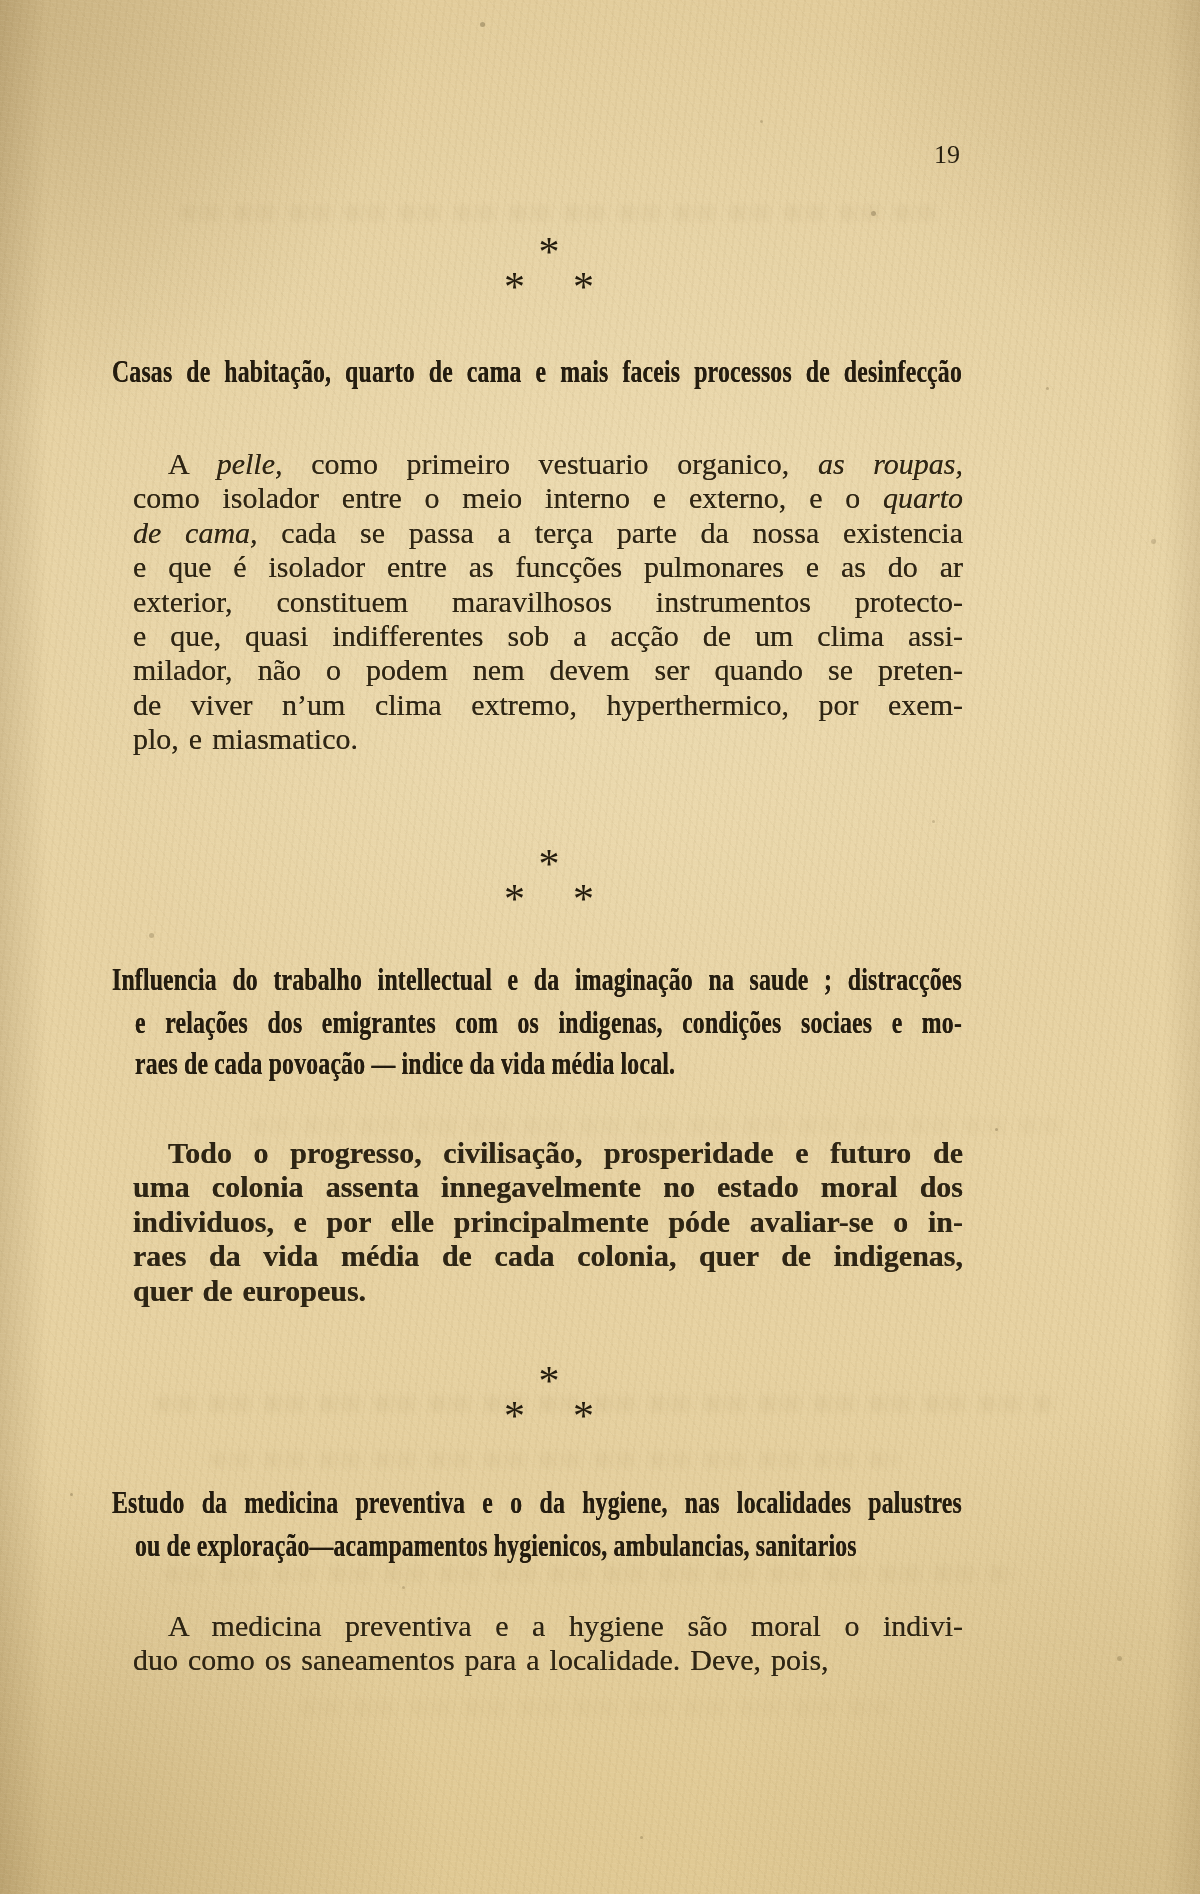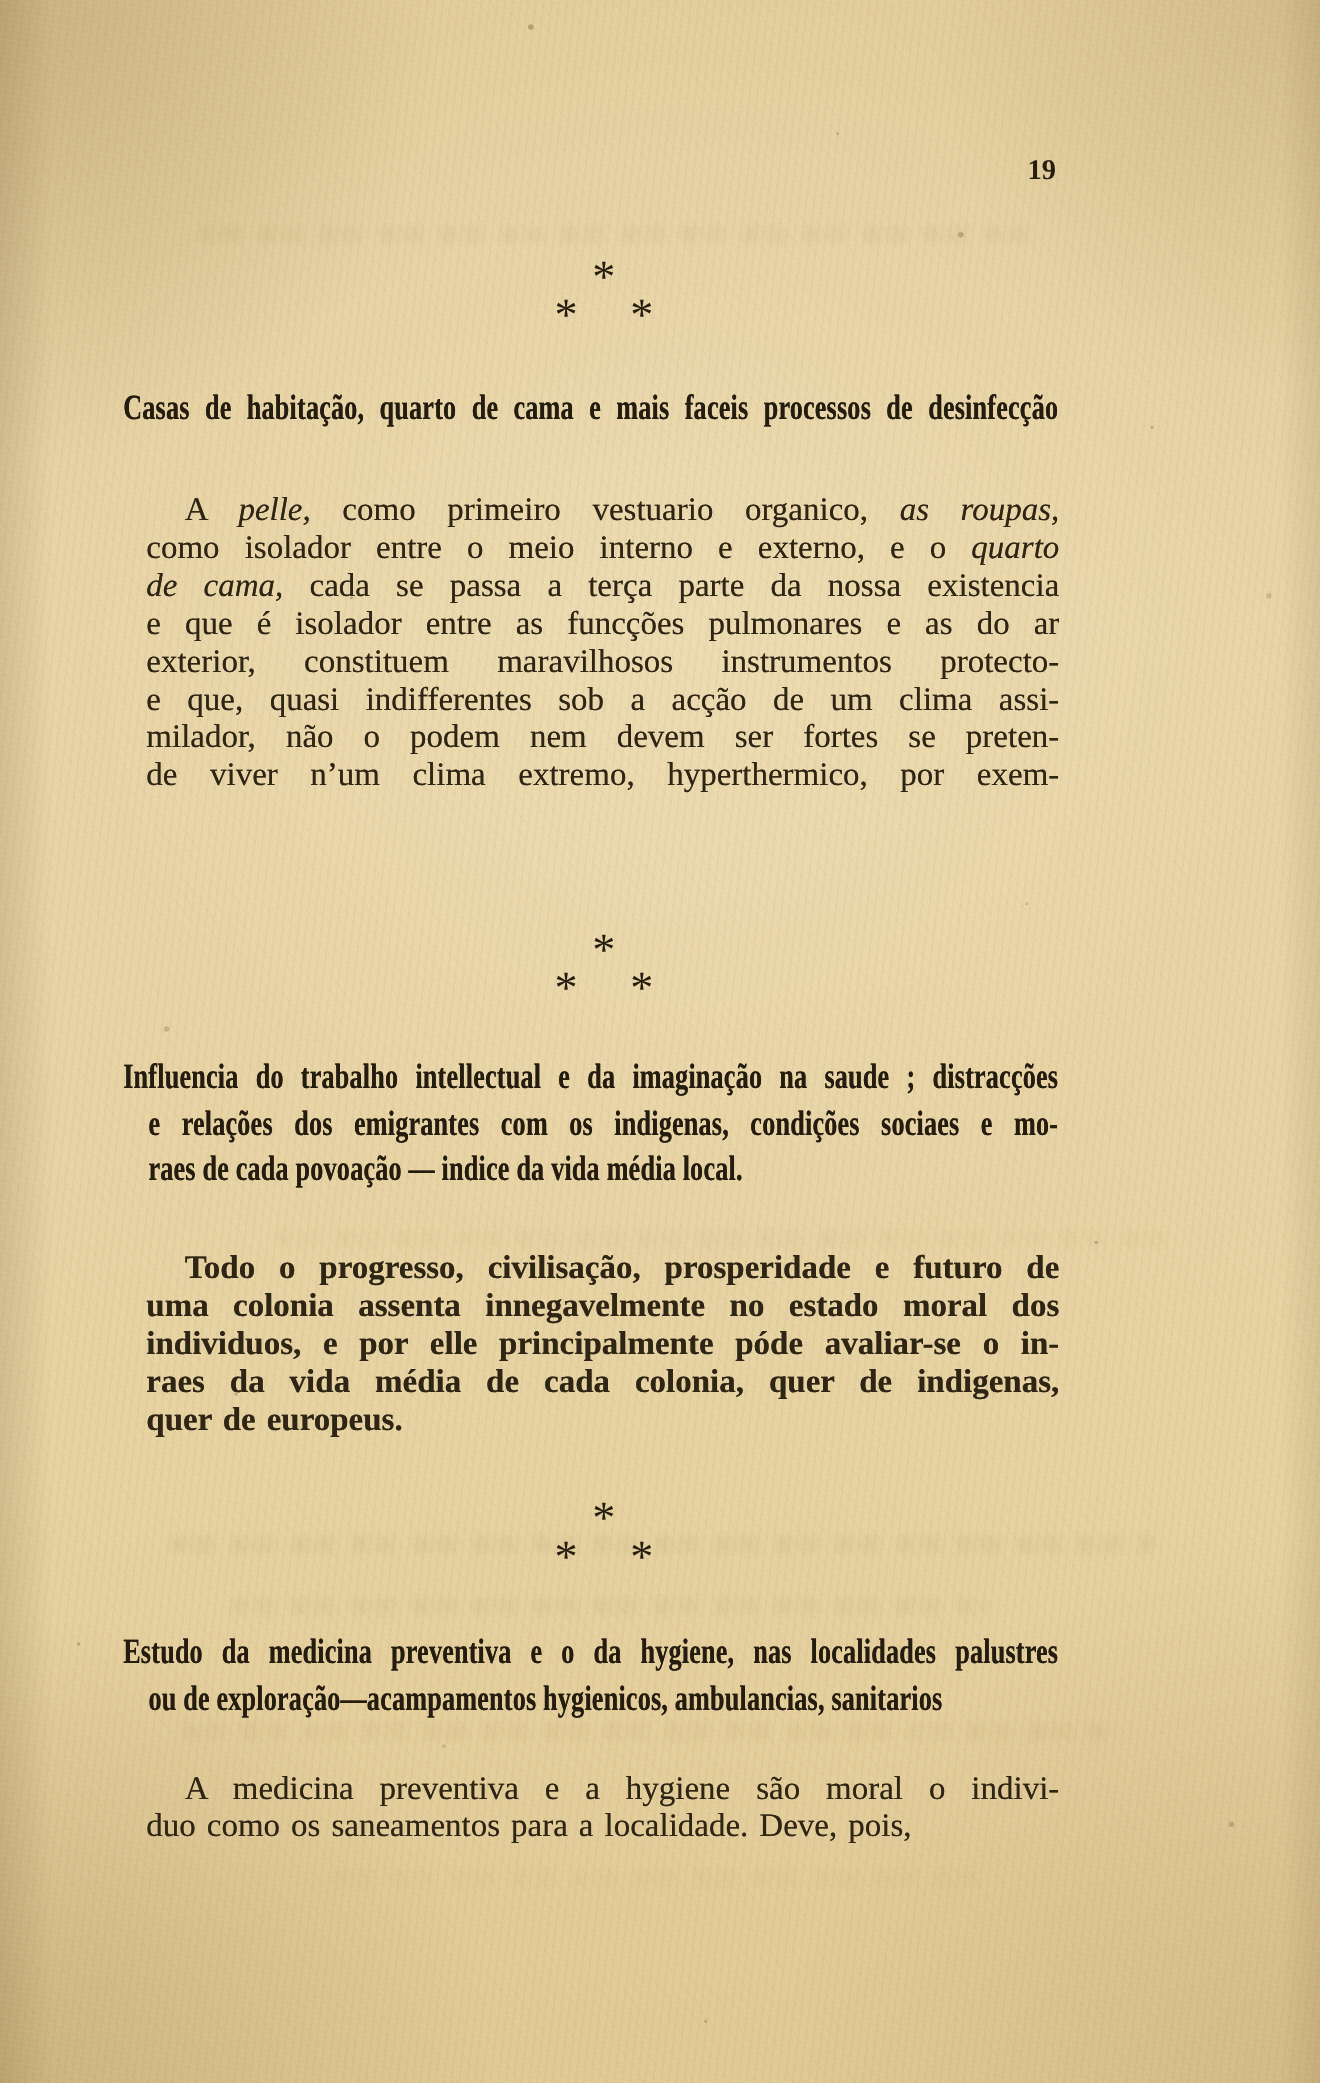--- a/index.html
+++ b/index.html
@@ -44,21 +44,21 @@
       932px 820px 0 rgba(70,55,25,.20), 1152px 540px 0 1px rgba(70,55,25,.18),
       402px 1586px 0 rgba(70,55,25,.22), 760px 120px 0 rgba(70,55,25,.20);
   }
   .running-head{
     position:absolute;left:110px;top:145px;width:880px;
     text-align:center;font-size:21px;letter-spacing:4px;word-spacing:12px;
     color:#44381f;
   }
   .page-num{
     position:absolute;left:890px;top:140px;width:70px;
-    text-align:right;font-size:26px;font-weight:700;color:#261e0f;
+    text-align:right;font-size:26px;font-weight:400;color:#261e0f;
   }
   .asterism{position:absolute;left:469px;width:160px;}
   .ast-row{height:35px;display:flex;justify-content:center;align-items:flex-start;
     font-size:42px;line-height:30px;color:#241c0e;}
   .ast-row.pair{gap:48px;}
   .a1{top:237px;} .a2{top:849px;} .a3{top:1366px;}
   .heading{
     position:absolute;left:112px;width:1000px;
     font-size:28px;font-weight:700;line-height:36.5px;
     color:#241c0f;letter-spacing:.2px;
@@ -107,22 +107,23 @@
   <div class="heading h1">
       <div class="tline fill">Casas de habitação, quarto de cama e mais faceis processos de desinfecção</div>
     </div>
   <div class="para p1">
       <div class="tline fill ind"><span>A </span><span class="it">pelle,</span><span> como primeiro vestuario organico, </span><span class="it">as roupas,</span></div>
       <div class="tline fill"><span>como isolador entre o meio interno e externo, e o </span><span class="it">quarto</span></div>
       <div class="tline fill"><span class="it">de cama,</span><span> cada se passa a terça parte da nossa existencia</span></div>
       <div class="tline fill">e que é isolador entre as funcções pulmonares e as do ar</div>
       <div class="tline fill">exterior, constituem maravilhosos instrumentos protecto-</div>
       <div class="tline fill">e que, quasi indifferentes sob a acção de um clima assi-</div>
-      <div class="tline fill">milador, não o podem nem devem ser fortes se preten-</div>
+      <div class="tline fill">milador, não o podem nem devem ser quando se preten-</div>
       <div class="tline fill">de viver n’um clima extremo, hyperthermico, por exem-</div>
+      <div class="tline">plo, e miasmatico.</div>
     </div>
 
   <div class="asterism a2">
     <div class="ast-row">
         <span class="ast">*</span>
       </div>
     <div class="ast-row pair">
         <span class="ast">*</span>
         <span class="ast">*</span>
       </div>

